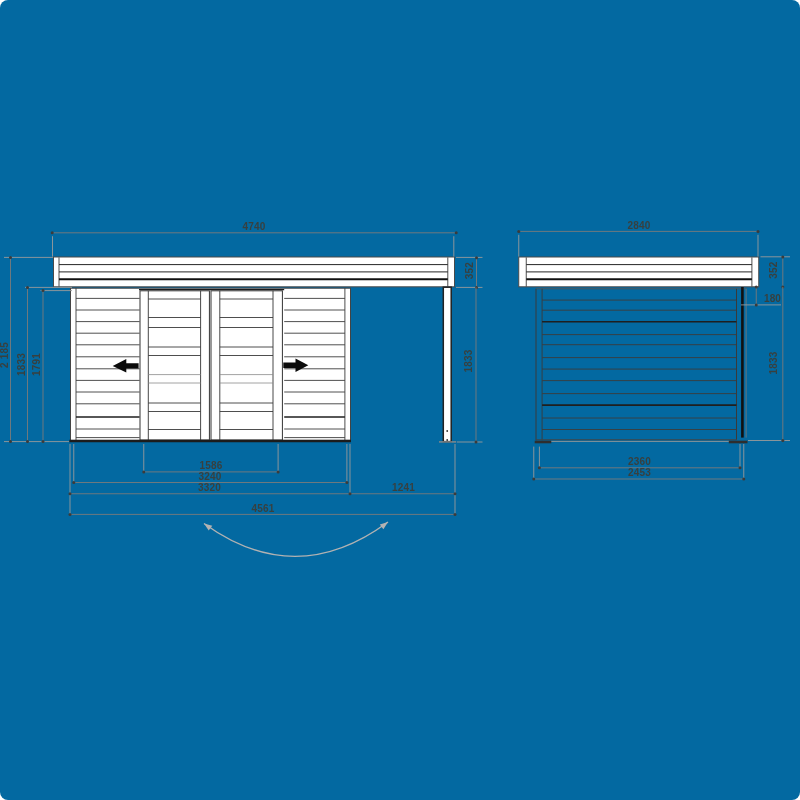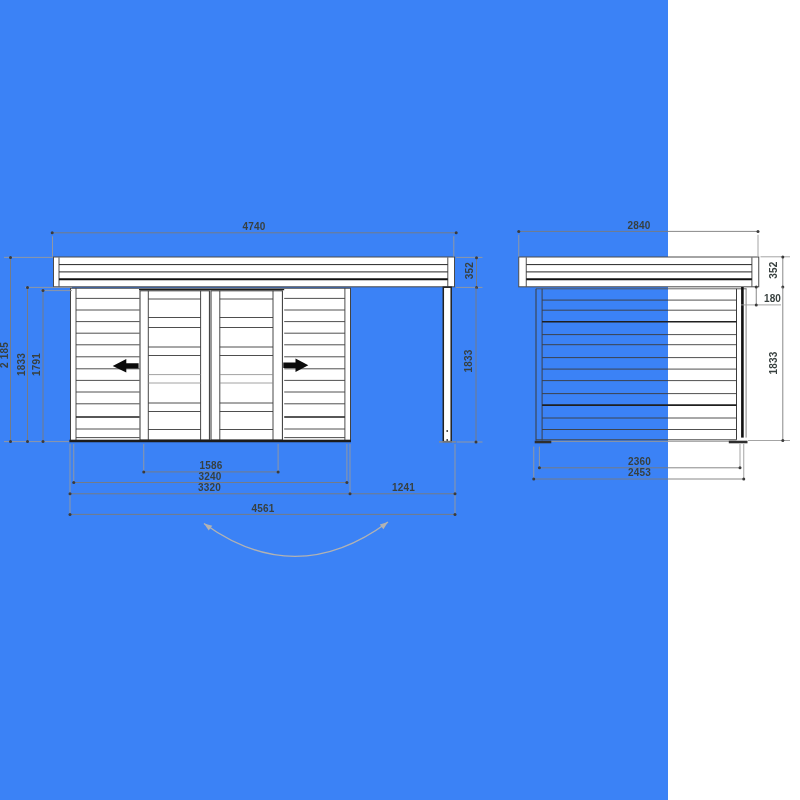--- a/index.html
+++ b/index.html
@@ -1,16 +1,16 @@
 <!DOCTYPE html>
 <html><head>
 <meta charset="utf-8">
 <style>
   html,body { margin:0; padding:0; background:#ffffff; }
-  .page { width:668px; height:800px; position:relative; background:#3b82f6; }
+  .page { width:800px; height:800px; position:relative; background:#0369a1;border-radius:8px; }
   text.dim { font-family:"Liberation Sans", sans-serif; font-size:10px; font-weight:700;
              fill:#38403f; letter-spacing:0.15px; }
 </style>
 </head>
 <body>
 <div class="page">
 <svg style="filter:blur(0.35px)" width="800" height="800" viewBox="0 0 800 800">
 
 <g>
         <rect x="53.5" y="257" width="401" height="29.8" fill="#ffffff" stroke="#4a4a4a" stroke-width="1.0"></rect>

